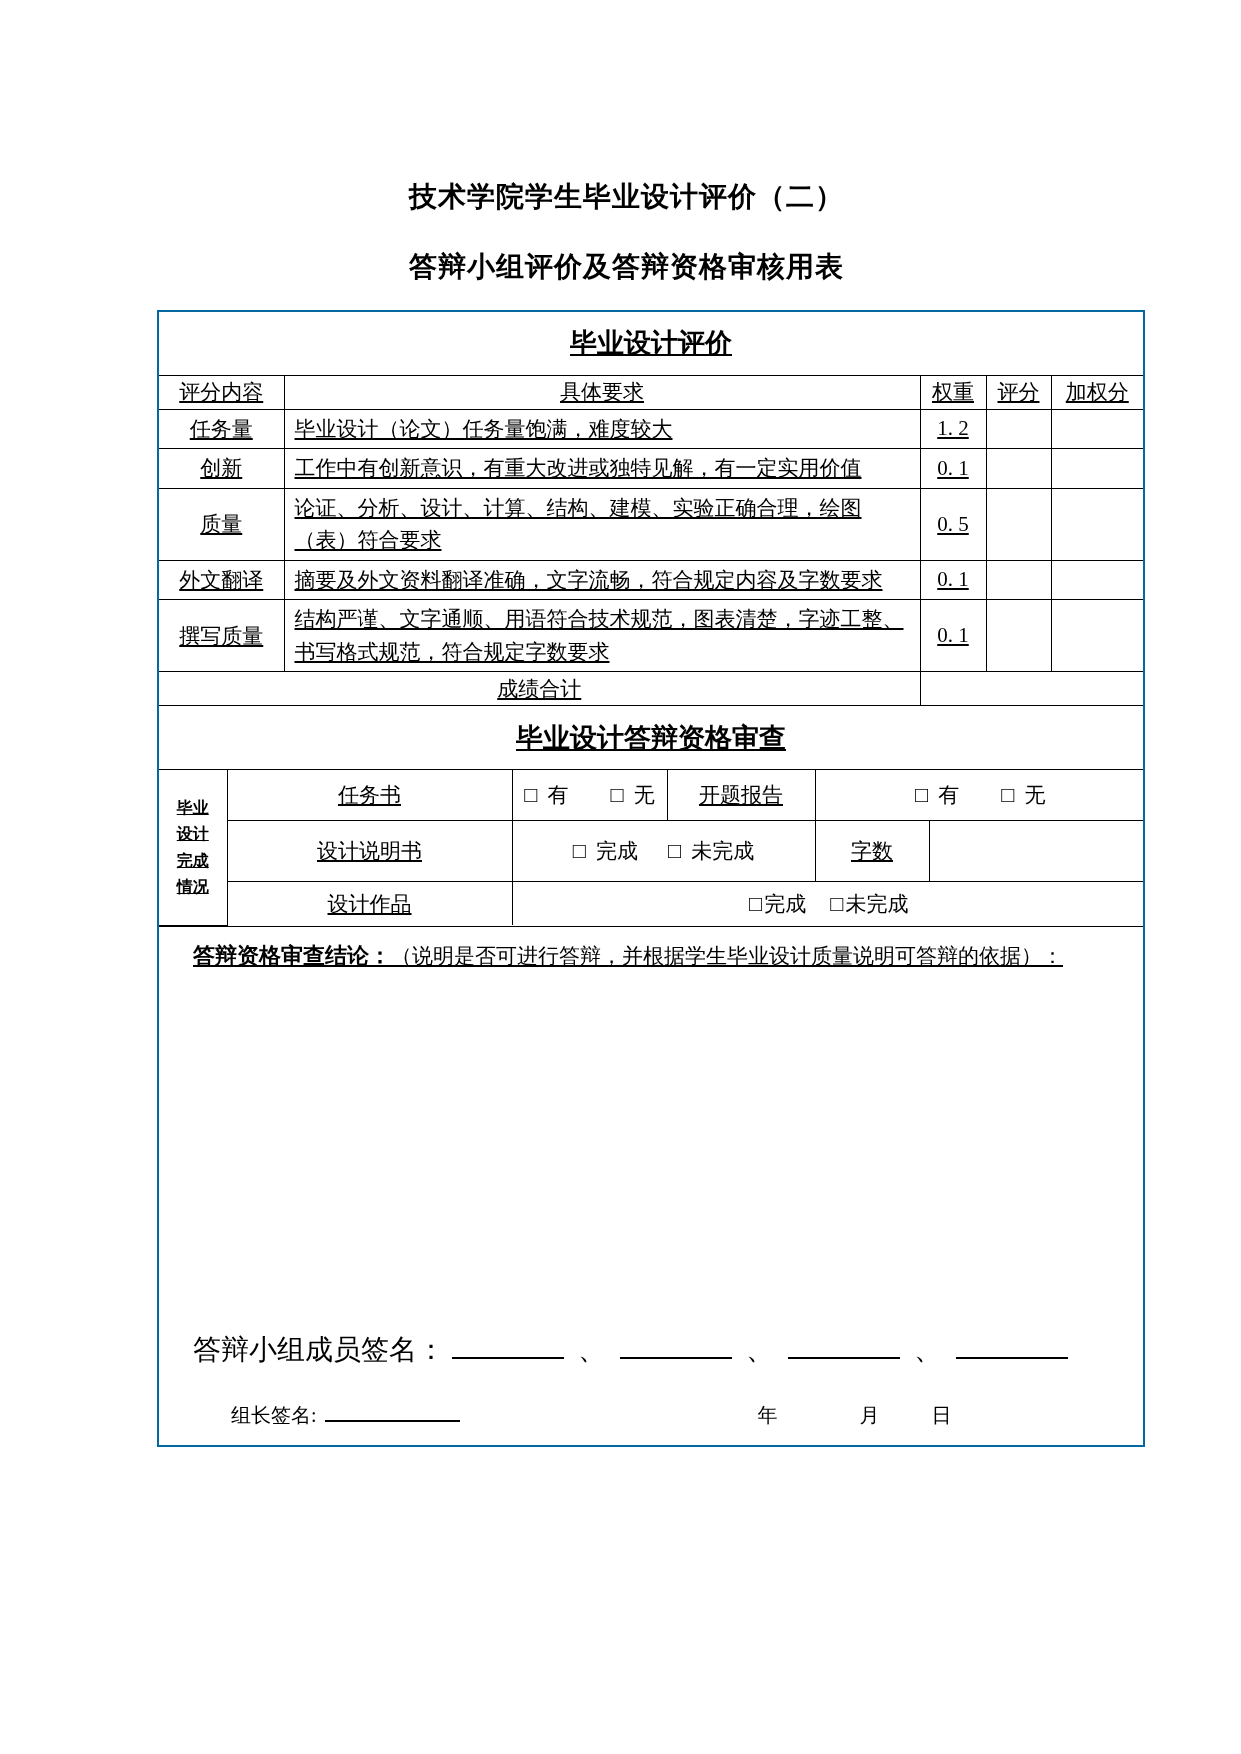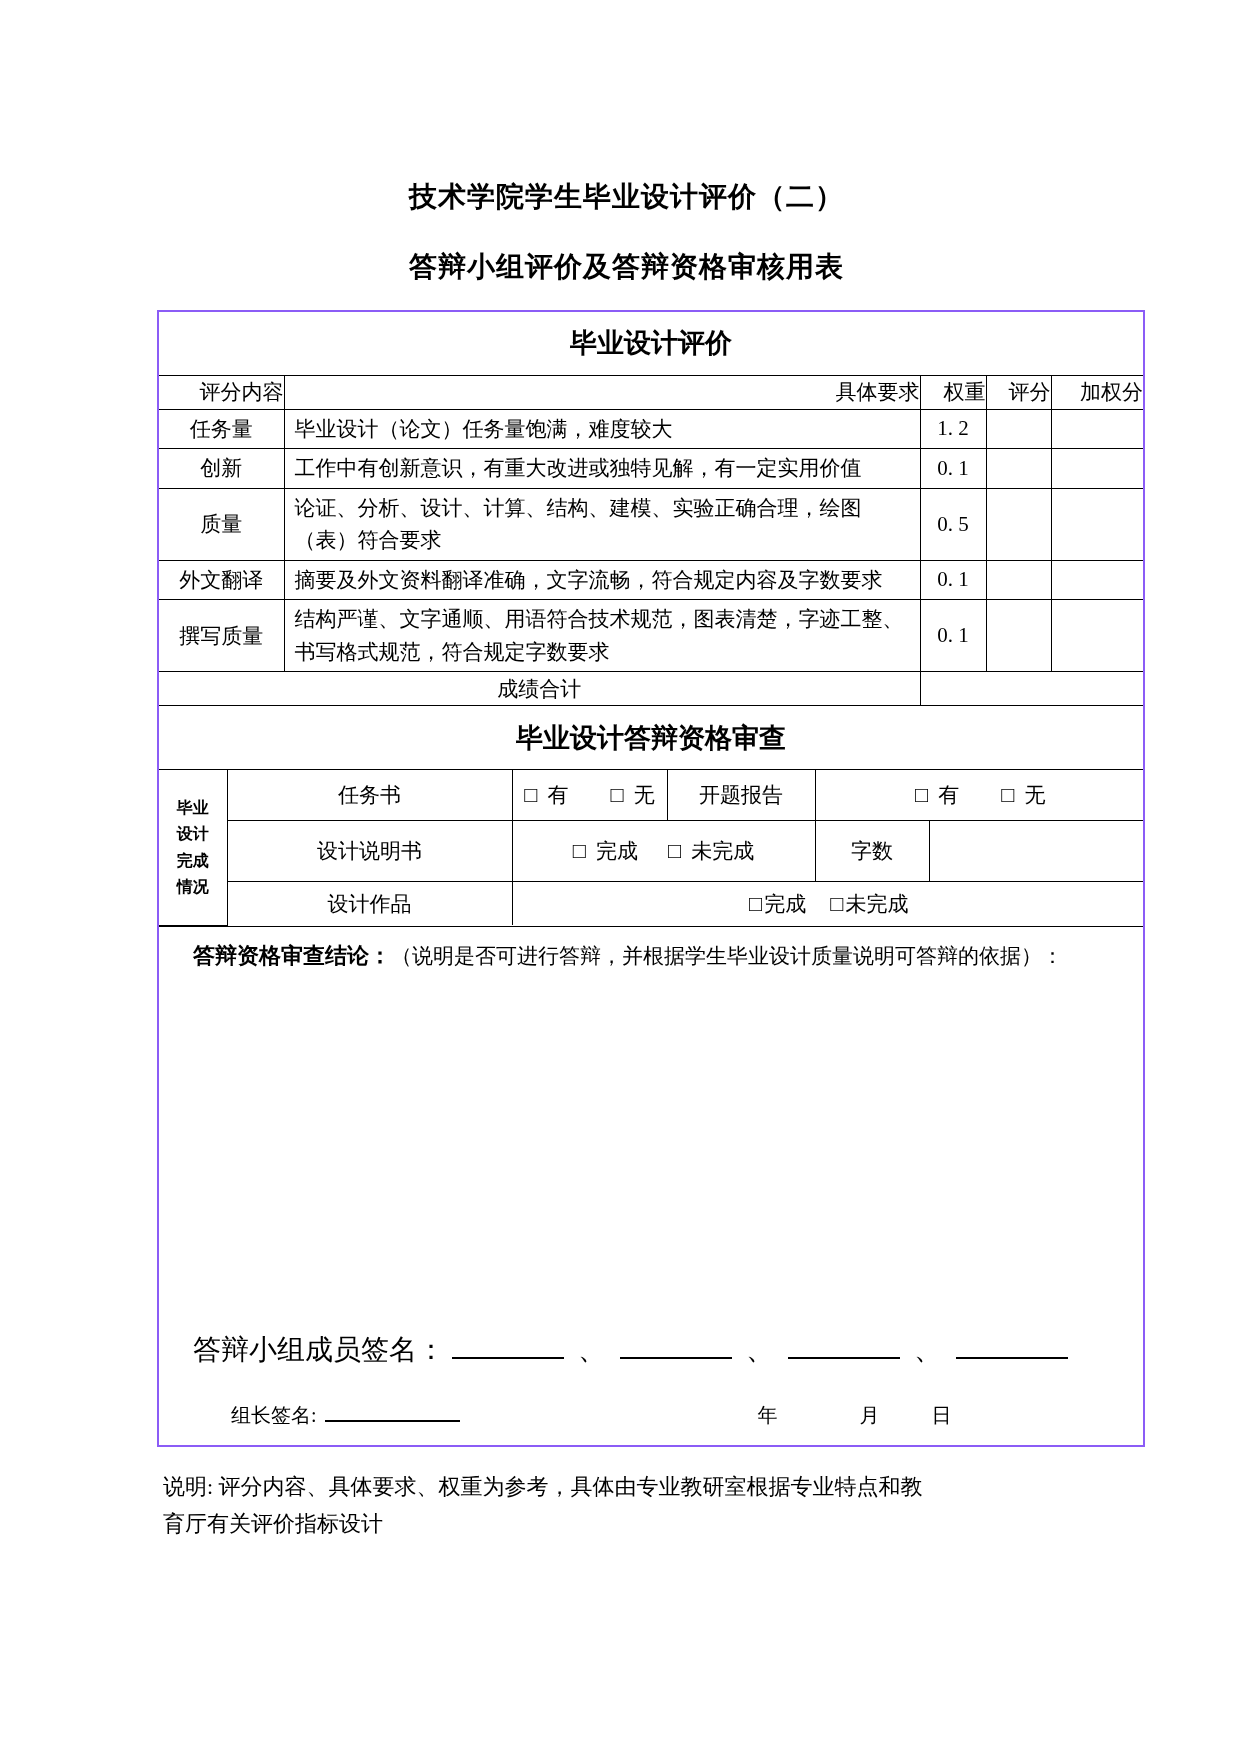--- a/index.html
+++ b/index.html
@@ -9,25 +9,26 @@
     font-family:"Liberation Serif","DejaVu Serif",serif;
     color:#000; font-size:21px;
   }
   .hei { font-family:"Liberation Sans","DejaVu Sans",sans-serif; font-weight:bold; }
   .doc-title { position:absolute; left:0; right:0; text-align:center; font-size:28px; letter-spacing:1px;padding-left:12px; }
   .t1 { top:178px; }
   .t2 { top:248px; }
   table.main {
     position:absolute; top:310px; left:157px; width:986px;
     border-collapse:collapse; table-layout:fixed;
-    border:2px solid #8b5cf6;
+    border:2px solid #0369a1;
+    text-decoration:underline;
   }
   table.main > tbody > tr > td { border:1px solid #000; vertical-align:middle; }
   .section-title { text-align:center; font-size:27px; height:64px; }
-  .hdr { text-align:right; height:34px; }
+  .hdr { text-align:center; height:34px; }
   .name-cell { text-align:center; }
   .req-cell { text-align:left; padding:3px 10px; line-height:1.55; }
   .w-cell { text-align:center; }
   .row-sm { height:34px; }
   .row-lg { height:69px;padding-left:44px; }
   .total-cell { text-align:center; height:34px; }
   table.inner { border-collapse:collapse; table-layout:fixed; width:100%; }
   table.inner td { border:1px solid #000; vertical-align:middle; text-align:center; }
   table.inner tr td:first-child { border-left:0; }
   table.inner tr td:last-child { border-right:0; }
@@ -222,18 +223,14 @@
             </div>
             <div class="leader-line">
               <span>组长签名:</span><span class="blank"></span><span class="d-year">年</span><span class="d-month">月</span><span class="d-day">日</span>
             </div>
           </div>
         </td>
       </tr>
     </tbody>
   </table>
 
-  <div class="note">
-    <div>说明: 评分内容、具体要求、权重为参考，具体由专业教研室根据专业特点和教</div>
-    <div>育厅有关评价指标设计</div>
-  </div>
 
 </div>
 
 </body></html>

